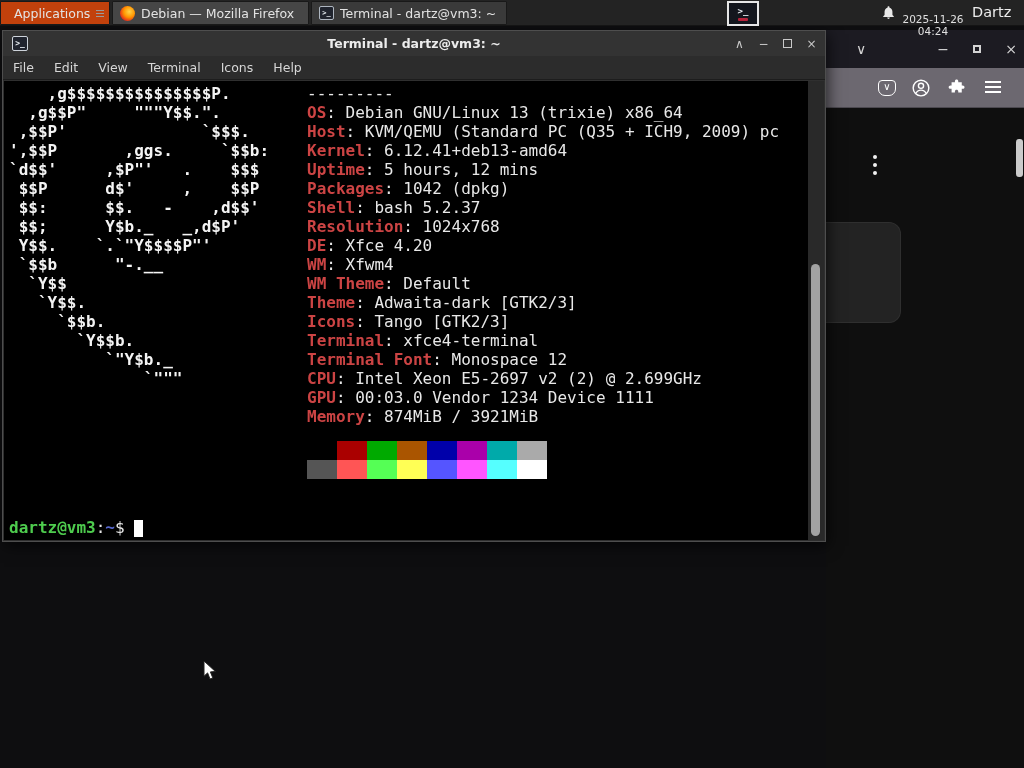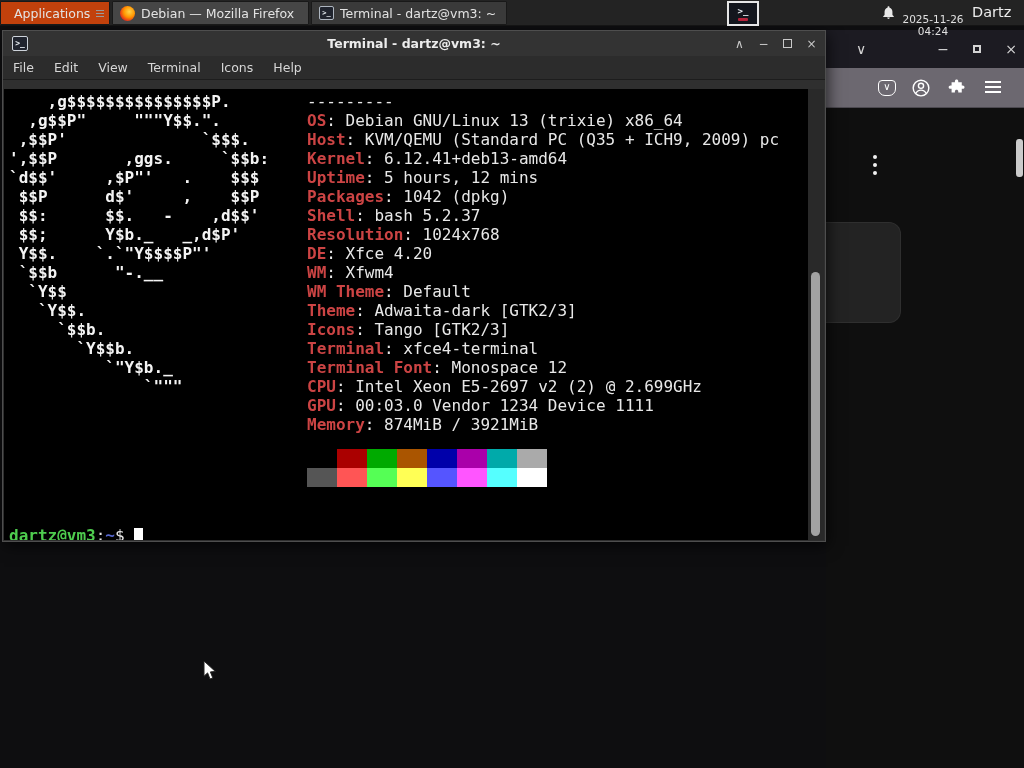--- a/index.html
+++ b/index.html
@@ -44,21 +44,21 @@
     font-size:12.5px; font-weight:bold; }
   .t-icon { width:16px; height:15px; margin-left:9px; background:#20242e; border:1px solid #cdd3da;
     border-radius:2px; color:#e8eef2; font:bold 8px/13px "DejaVu Sans Mono",monospace; text-align:center; z-index:1; }
   .t-controls { position:absolute; right:6px; top:0; height:25px; display:flex; align-items:center; gap:9px; }
   .t-controls span { width:15px; height:16px; color:#c9c9c9; font-size:12px; line-height:16px; text-align:center; }
   .tc-max i { display:block; width:9px; height:9px; border:1px solid #c9c9c9; margin:3px auto 0; }
   .tc-close { font-size:14px; }
   .t-menubar { height:24px; background:#2c2c2c; border-bottom:1px solid #1d1d1d;
     display:flex; align-items:center; padding-left:0; }
   .mitem { padding:0 10px; color:#d6d6d6; font-size:12.5px; }
-  .t-content { position:absolute; left:1px; right:1px; top:50px; bottom:1px; background:#000; overflow:hidden;margin-top:8px; }
+  .t-content { position:absolute; left:1px; right:1px; top:50px; bottom:1px; background:#000; overflow:hidden; }
   .t-scrollbar { position:absolute; right:0; top:0; bottom:0; width:16px; background:#292929; }
   .t-thumb { position:absolute; left:3px; width:9px; top:183px; bottom:4px; background:#a2a2a2; border-radius:5px; }
   #art { position:absolute; left:5px; top:3px; color:#f4f4f4; font:bold 16px/19px "DejaVu Sans Mono",monospace; }
   #info { position:absolute; left:303px; top:3px; font:16px/19px "DejaVu Sans Mono",monospace;
     color:#e8e8e8; white-space:pre; }
   .irow { height:19px; }
   .irow b { font-weight:bold; }
   #palette { position:absolute; left:303px; top:360px; width:240px; }
   .prow { display:flex; height:19px; }
   .pblock { width:30px; height:19px; }

